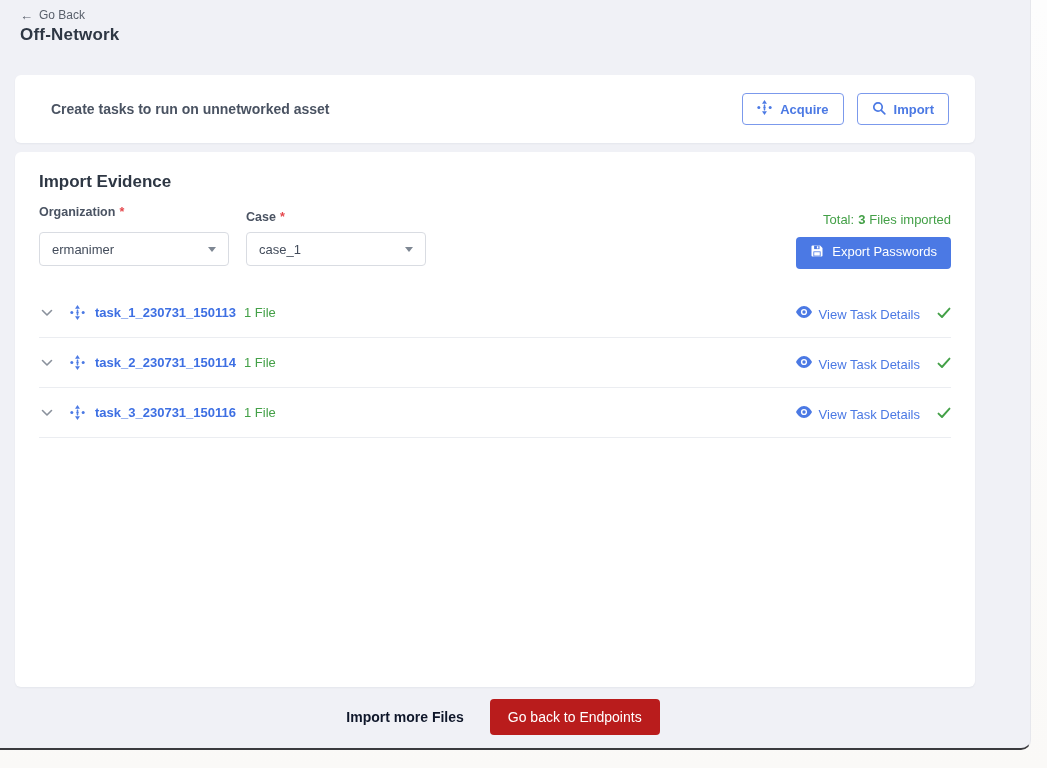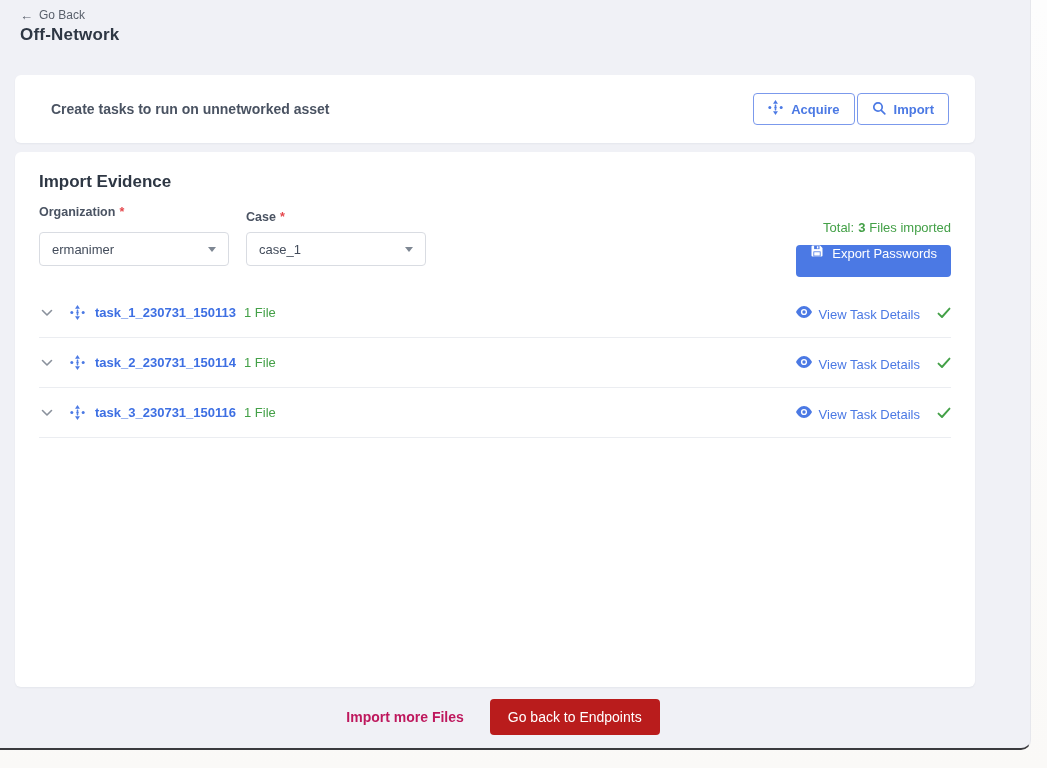--- a/index.html
+++ b/index.html
@@ -36,28 +36,28 @@
   .card {
     position:absolute; left:15px; width:960px; background:#ffffff;
     border-radius:6px; box-shadow:0 1px 2px rgba(25,35,60,.05);
   }
   .action-card {
     top:75px; height:68px;
     display:flex; align-items:center; justify-content:space-between;
     padding:0 26px 0 36px;
   }
   .action-desc { font-size:14px; font-weight:700; color:#4a5362; }
-  .action-buttons { display:flex; gap:2px; }
+  .action-buttons { display:flex; gap:13px; }
   .btn-outline {
     display:inline-flex; align-items:center; gap:8px; height:32px; padding:0 14px;
     background:#fff; border:1px solid #7b99ec; border-radius:4px;
     color:#4b79e4; font-family:inherit; font-size:13px; font-weight:700; cursor:pointer;
   }
   .btn-primary {
-    display:inline-flex; align-items:flex-end; gap:8px; height:32px; padding:16px 14px;
+    display:inline-flex; align-items:flex-start; gap:8px; height:32px; padding:7px 14px;
     background:#4b79e4; border:none; border-radius:4px;
     color:#fff; font-family:inherit; font-size:13px; cursor:pointer;
   }
 
   
   .main-card { top:152px; height:535px; padding:20px 24px; }
   .section-title { margin:0; font-size:17px; font-weight:700; color:#2e3744; }
 
   .form-row { position:relative; margin-top:8px; height:60px; }
   .field { position:absolute; top:0; height:60px; }
@@ -74,21 +74,21 @@
     position:absolute; left:0; top:32px; width:100%; height:15px;
     border:1px solid #d9dce2; border-radius:4px; background:#fff;
     display:flex; align-items:center; justify-content:space-between;
     padding:16px 12px; font-size:13px; color:#434c5b; cursor:pointer;
   }
   .caret {
     width:0; height:0; border-left:4.5px solid transparent; border-right:4.5px solid transparent;
     border-top:5.5px solid #7e8793;
   }
   .right-col { position:absolute; right:0; top:0; display:flex; flex-direction:column; align-items:flex-end; }
-  .total-line { display:flex; gap:4px; font-size:13px; color:#43a047; margin-top:20px;align-items:flex-end; }
+  .total-line { display:flex; gap:4px; font-size:13px; color:#43a047; margin-top:12px;align-items:flex-end; }
   .total-count { font-weight:700; }
   .right-col .btn-primary { margin-top:10px; }
 
   
   .task-list { margin-top:28px; }
   .task-row {
     height:50px; display:flex; align-items:center;
     border-bottom:1px solid #ebedf1;
   }
   .row-chevron { display:inline-flex; margin-right:15px; cursor:pointer; padding:2px; }
@@ -98,21 +98,21 @@
   .row-right { margin-left:auto; display:flex; align-items:center; }
   .details-link { display:inline-flex; align-items:flex-end; gap:7px; cursor:pointer; }
   .details-label { font-size:13px; color:#4b79e4; }
   .row-check { display:inline-flex; margin-left:17px; }
 
   
   .footer {
     position:absolute; top:699px; left:0; width:1006px;
     display:flex; align-items:center; justify-content:center; gap:26px;
   }
-  .footer-link { font-size:14px; font-weight:700; color:#be185d; cursor:pointer; }
+  .footer-link { font-size:14px; font-weight:700; color:#0f172a; cursor:pointer; }
   .footer-btn {
     height:36px; padding:0 18px; background:#b91c1c; border:none; border-radius:4px;
     color:#fff; font-family:inherit; font-size:14px; cursor:pointer;
   }
 </style>
 </head>
 <body>
 
 <div class="desktop">
   <div class="window">

